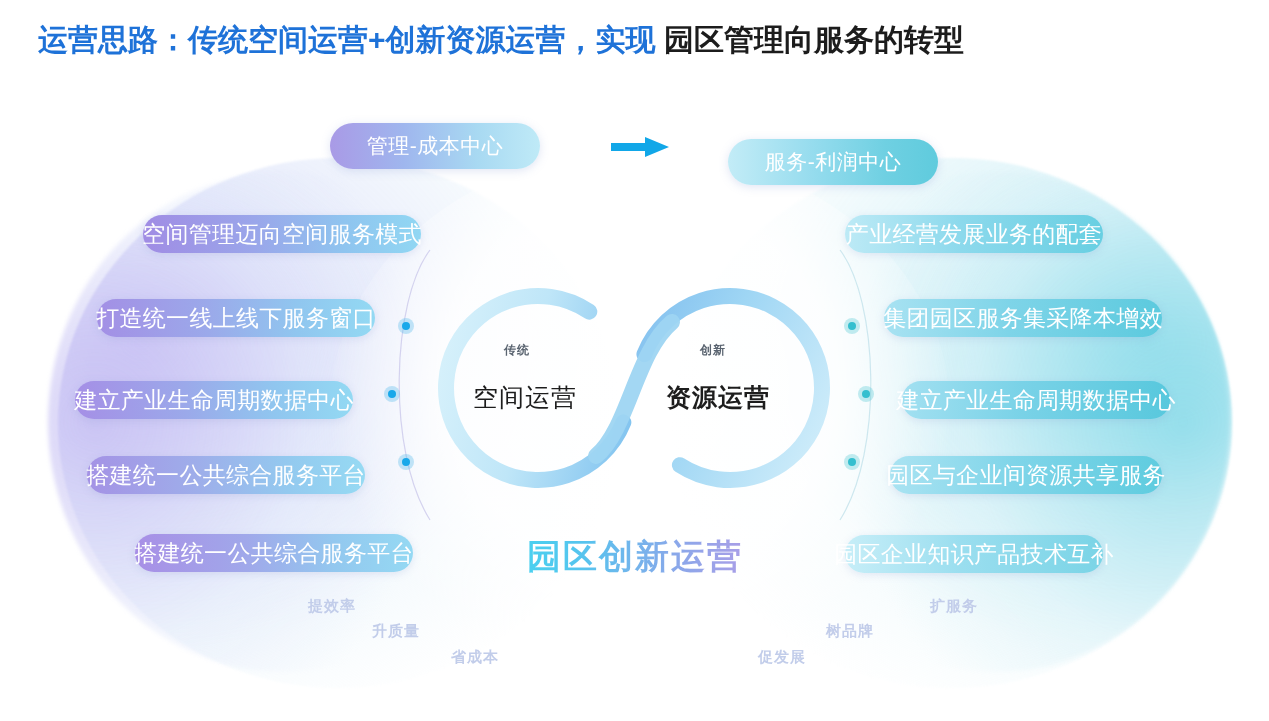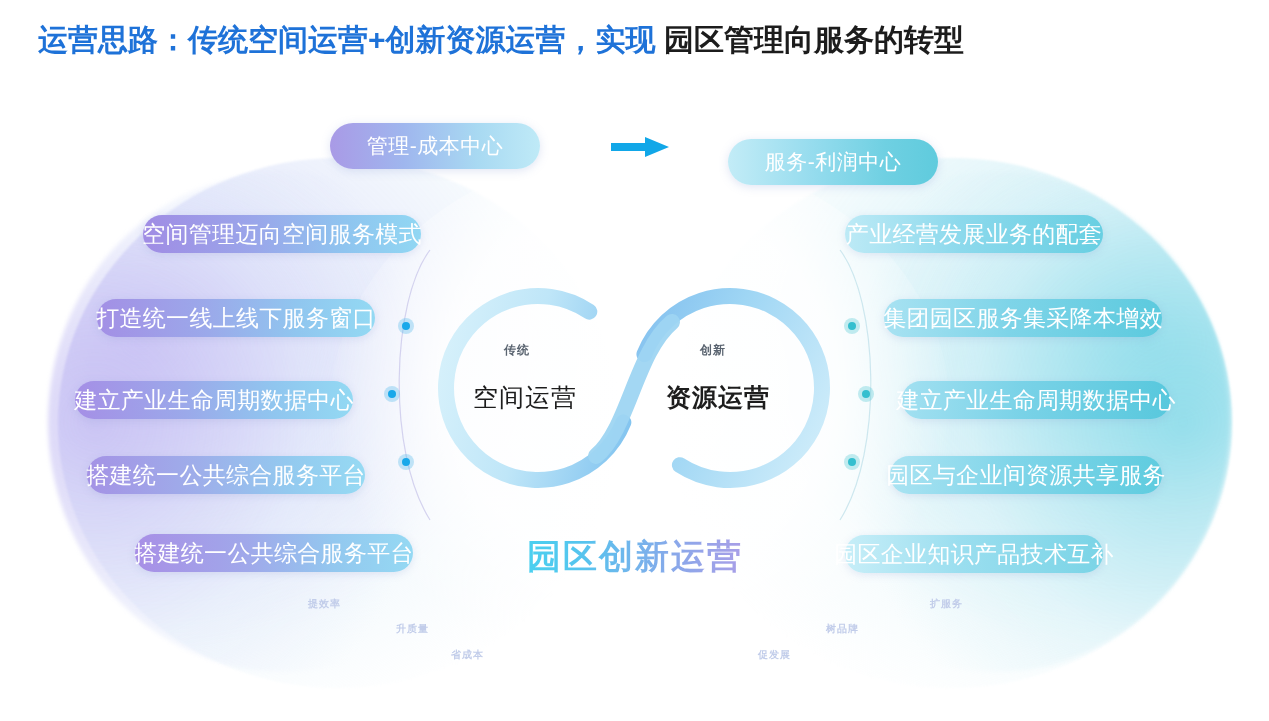--- a/index.html
+++ b/index.html
@@ -142,25 +142,25 @@
   .center-head{
     position:absolute; left:500px; top:534px; width:270px;
     text-align:center; font-size:34px; font-weight:bold; letter-spacing:2px;
     background:linear-gradient(90deg,#45d6f0 0%,#55c4ee 30%,#8aa8ea 65%,#b49ae6 100%);
     -webkit-background-clip:text; background-clip:text;
     -webkit-text-fill-color:transparent; color:transparent;
   }
 
   
   .faint{
-    position:absolute; font-size:10px; color:#c2cdea; font-weight:bold;
+    position:absolute; font-size:15px; color:#c2cdea; font-weight:bold;
     letter-spacing:1px; white-space:nowrap;
   }
   .fl0{ left:308px; top:597px; }
-  .fl1{ left:396px; top:622px; }
+  .fl1{ left:372px; top:622px; }
   .fl2{ left:451px; top:648px; }
   .fr0{ left:930px; top:597px; }
   .fr1{ left:826px; top:622px; }
   .fr2{ left:758px; top:648px;text-align:right; }
 </style>
 </head>
 <body>
 
 <div class="blob blob-left"></div>
 <div class="blob blob-left2"></div>

